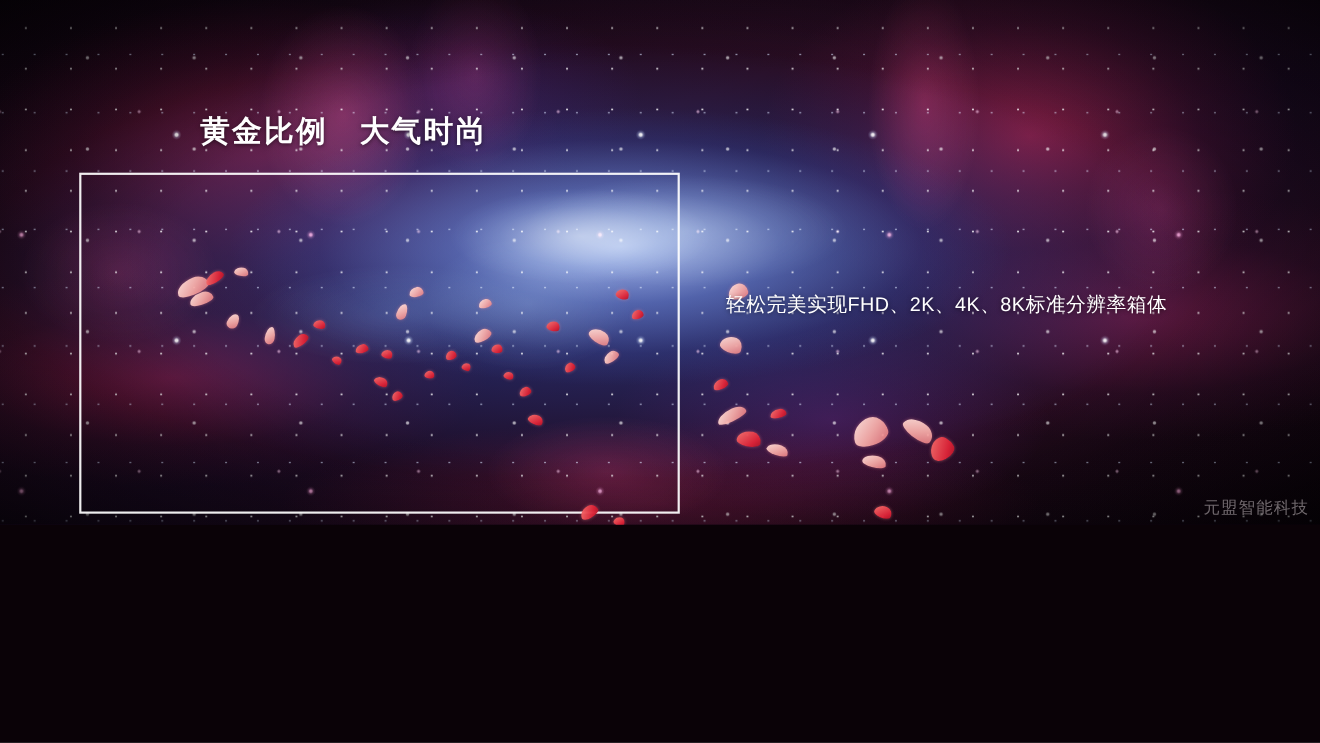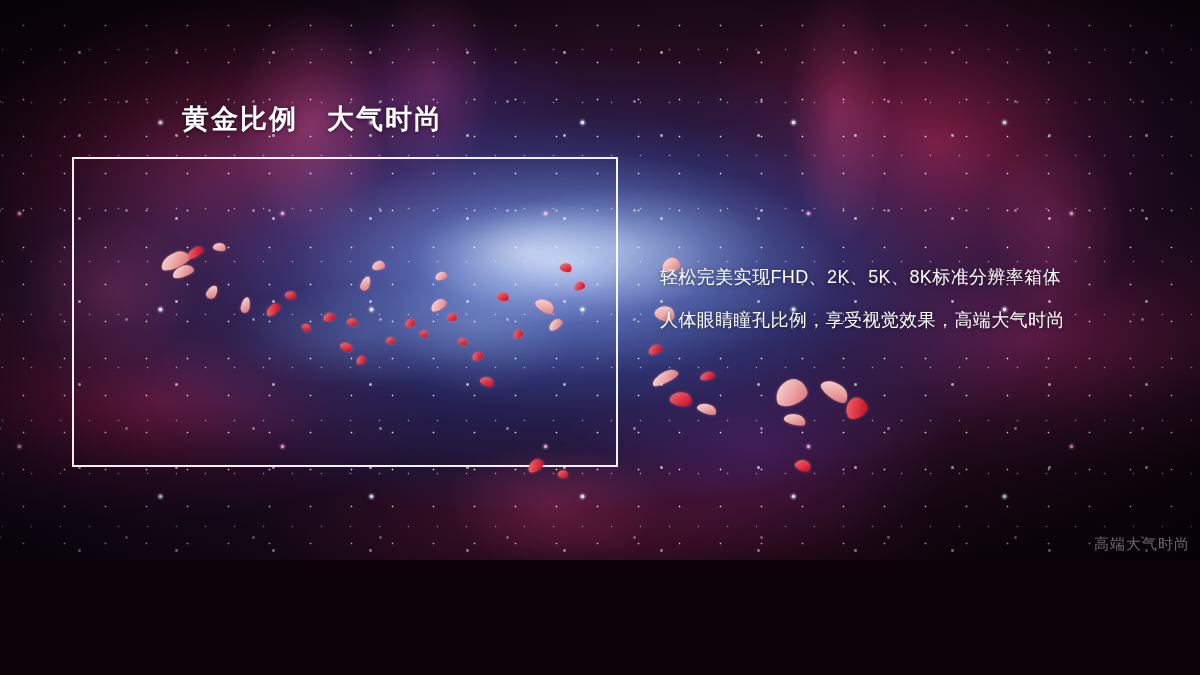--- a/index.html
+++ b/index.html
@@ -5,21 +5,21 @@
   * { margin:0; padding:0; box-sizing:border-box; }
   html, body {
     width:1200px; height:675px;
     overflow:hidden;
     background:#0a0207;
     font-family:"Liberation Sans","DejaVu Sans",sans-serif;
   }
 
   #slide {
     position:relative;
-    width:1200px; height:560px;
+    width:1200px; height:477px;
     overflow:hidden;
     background:#07020a;
   }
 
   
   .bg-layer { position:absolute; inset:0; }
 
   .nebula-base {
     background:
       radial-gradient(ellipse 38% 34% at 47% 47%, rgba(190,210,255,0.80) 0%, rgba(120,150,230,0.45) 32%, rgba(60,80,170,0.18) 60%, rgba(0,0,0,0) 78%),
@@ -207,19 +207,18 @@
       <div class="petal pale" style="left: 662px; top: 258px; width: 18px; height: 14px; transform: rotate(-12deg); z-index: 7;"></div>
       <div class="petal pale" style="left: 655px; top: 306px; width: 20px; height: 15px; transform: rotate(22deg); z-index: 7;"></div>
       <div class="petal deep" style="left: 648px; top: 345px; width: 14px; height: 9px; transform: rotate(-20deg); z-index: 7;"></div>
     </div>
 
   <div id="image-frame"></div>
 
   <h1 id="slide-title">黄金比例　大气时尚</h1>
 
   <div id="body-copy">
-    <p>轻松完美实现FHD、2K、5K、8K标准分辨率箱体</p>
-    <p>人体眼睛瞳孔比例，享受视觉效果，高端大气时尚</p>
+    <p>轻松完美实现FHD、2K、4K、8K标准分辨率箱体</p>
   </div>
 
-  <div id="watermark">高端大气时尚</div>
+  <div id="watermark">元盟智能科技</div>
 
 </div>
 
 </body></html>

